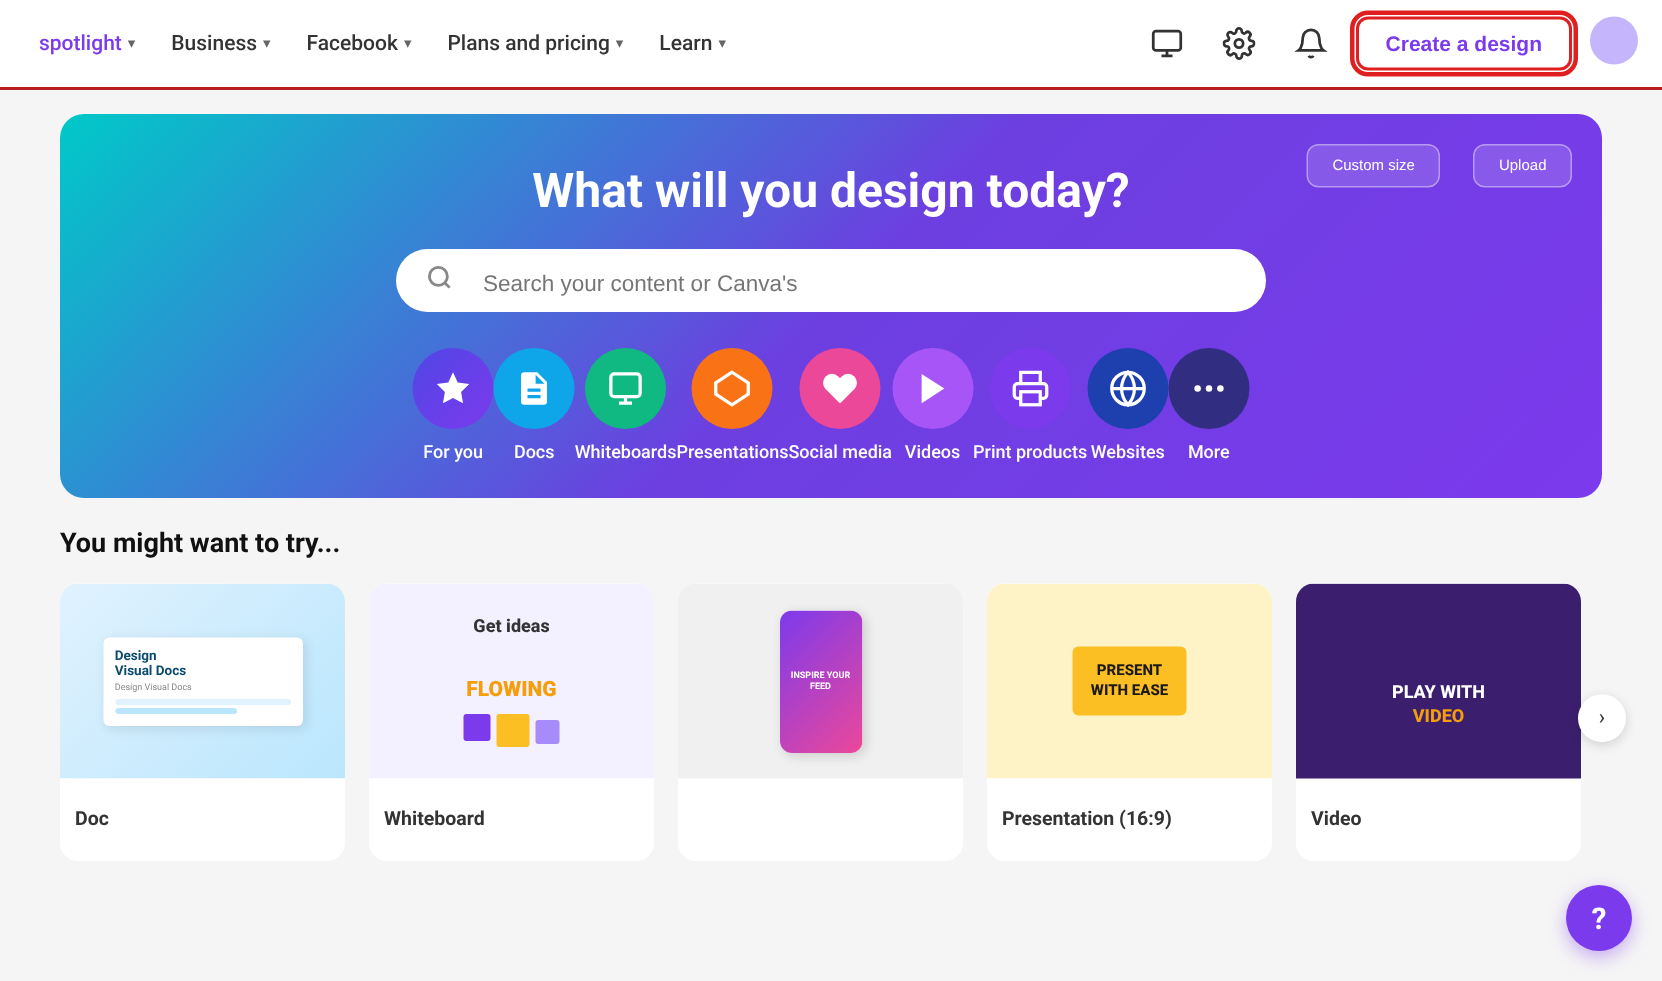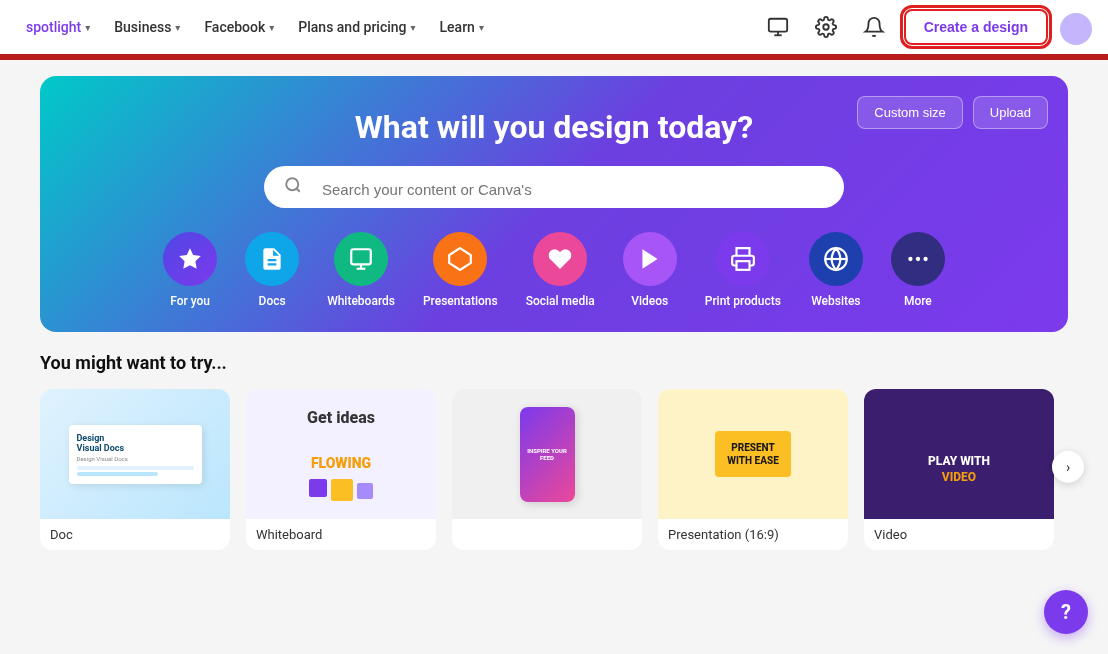--- a/index.html
+++ b/index.html
@@ -1,32 +1,32 @@
 <!DOCTYPE html>
 <html><head>
   <meta charset="utf-8">
   <style>
     * { margin: 0; padding: 0; box-sizing: border-box; }
     body { font-family: -apple-system, BlinkMacSystemFont, 'Segoe UI', Roboto, sans-serif; background: #f5f5f5; width: 1108px; height: 654px; overflow: hidden; }
 
     
     .navbar {
       display: flex; align-items: center; background: #fff;
-      padding: 0 16px; height: 60px; border-bottom: 6px solid #b91c1c;
+      padding: 0 16px; height: 60px; border-bottom: 2px solid #b91c1c;
       position: relative; z-index: 10;
     }
     .nav-left { display: flex; align-items: center; gap: 4px; flex: 1; }
     .nav-item {
       display: flex; align-items: center; gap: 4px;
       padding: 8px 10px; cursor: pointer; font-size: 14px; color: #333;
       font-weight: 500; border-radius: 6px; white-space: nowrap;
     }
     .nav-item .chevron { font-size: 10px; color: #666; }
     .nav-spotlight { color: #7c3aed; }
-    .nav-right { display: flex; align-items: flex-end; gap: 12px; }
+    .nav-right { display: flex; align-items: flex-start; gap: 12px; }
     .nav-icon { width: 36px; height: 36px; display: flex; align-items: center; justify-content: center; cursor: pointer; color: #333; font-size: 18px; border-radius: 50%; }
     .create-btn {
       background: #fff; color: #7c3aed; border: 2px solid #e02020;
       padding: 8px 18px; border-radius: 8px; font-size: 14px; font-weight: 600;
       cursor: pointer; white-space: nowrap; outline: 3px solid #e02020; outline-offset: 1px;
     }
     .avatar { width: 32px; height: 32px; border-radius: 50%; background: #c4b5fd; }
 
     
     .main-content { padding: 0 40px; overflow-y: auto; height: 594px; }
@@ -34,33 +34,33 @@
     
     .hero {
       background: linear-gradient(135deg, #00c9c8 0%, #6c3fe0 50%, #7c3aed 100%);
       border-radius: 16px; margin: 16px 0; padding: 32px 24px 24px;
       position: relative;
     }
     .hero-title { text-align: center; color: #fff; font-size: 32px; font-weight: 700; margin-bottom: 20px; }
     .hero-buttons { position: absolute; top: 20px; right: 20px; display: flex; gap: 10px; }
     .hero-btn {
       background: rgba(255,255,255,0.15); color: #fff; border: 1px solid rgba(255,255,255,0.4);
-      padding: 8px 16px; border-radius: 8px; font-size: 13px; font-weight: 500; cursor: pointer;
+      padding: 8px 16px; border-radius: 8px; font-size: 10px; font-weight: 500; cursor: pointer; margin-left: 12px;
     }
 
     
     .search-bar {
       display: flex; align-items: flex-end; background: #fff; border-radius: 30px;
       padding: 10px 20px; max-width: 580px; margin: 0 auto 24px; gap: 20px;
     }
     .search-icon { color: #888; font-size: 16px; }
     .search-input { border: none; outline: none; flex: 1; font-size: 15px; color: #333; background: transparent; }
 
     
-    .categories { display: flex; justify-content: center; gap: 28px; flex-wrap: nowrap; }
+    .categories { display: flex; justify-content: center; flex-wrap: nowrap; }
     .category-item { display: flex; flex-direction: column; align-items: center; gap: 8px; cursor: pointer; }
     .cat-icon {
       width: 54px; height: 54px; border-radius: 50%; display: flex; align-items: center; justify-content: center;
       font-size: 24px; color: #fff;
     }
     .cat-label { color: #fff; font-size: 12px; font-weight: 500; white-space: nowrap; }
 
     .cat-foryou { background: linear-gradient(135deg, #4f46e5, #7c3aed); }
     .cat-docs { background: #0ea5e9; }
     .cat-whiteboards { background: #10b981; }
@@ -74,21 +74,21 @@
     
     .suggestions-section { margin: 20px 0 12px; }
     .suggestions-title { font-size: 18px; font-weight: 700; color: #111; margin-bottom: 16px; }
 
     .cards-row { display: flex; gap: 16px; align-items: stretch; position: relative; }
     .card {
       background: #fff; border-radius: 12px; overflow: hidden; cursor: pointer;
       flex: 0 0 190px; width: 190px;
     }
     .card-thumb { width: 100%; height: 130px; object-fit: cover; position: relative; overflow: hidden; }
-    .card-label { padding: 8px 10px; font-size: 13px; color: #333; font-weight: 400; }
+    .card-label { padding: 20px 10px; font-size: 13px; color: #333; font-weight: 700; }
 
     
     .thumb-doc {
       background: linear-gradient(135deg, #e0f2fe, #bae6fd);
       display: flex; align-items: center; justify-content: center;
       height: 130px; position: relative;
     }
     .thumb-doc-inner {
       background: #fff; border-radius: 4px; padding: 8px; width: 70%; font-size: 8px; color: #0284c7;
       box-shadow: 2px 2px 8px rgba(0,0,0,0.1);
@@ -316,21 +316,21 @@
                 <div style="margin-top:2px;background:#bae6fd;height:4px;border-radius:2px;width:70%;"></div>
               </div>
             </div>
     </div>
     <div class="card-label">Doc</div>
   </div>
         <div class="card">
     <div class="card-thumb">
       <div class="thumb-whiteboard">
               <div style="padding:16px;text-align:center;">
-                <div style="font-size:16px;font-weight:800;color:#333;">Get ideas</div>
+                <div style="font-size:12px;font-weight:800;color:#333;">Get ideas</div>
                 <div style="font-size:14px;font-weight:900;color:#f59e0b;margin-top:28px;">FLOWING</div>
                 <div style="margin-top:8px;display:flex;gap:4px;justify-content:center;flex-wrap:wrap;">
                   <div style="width:18px;height:18px;background:#7c3aed;border-radius:2px;"></div>
                   <div style="width:22px;height:22px;background:#fbbf24;border-radius:2px;"></div>
                   <div style="width:16px;height:16px;background:#a78bfa;border-radius:2px;margin-top:4px;"></div>
                 </div>
               </div>
             </div>
     </div>
     <div class="card-label">Whiteboard</div>

